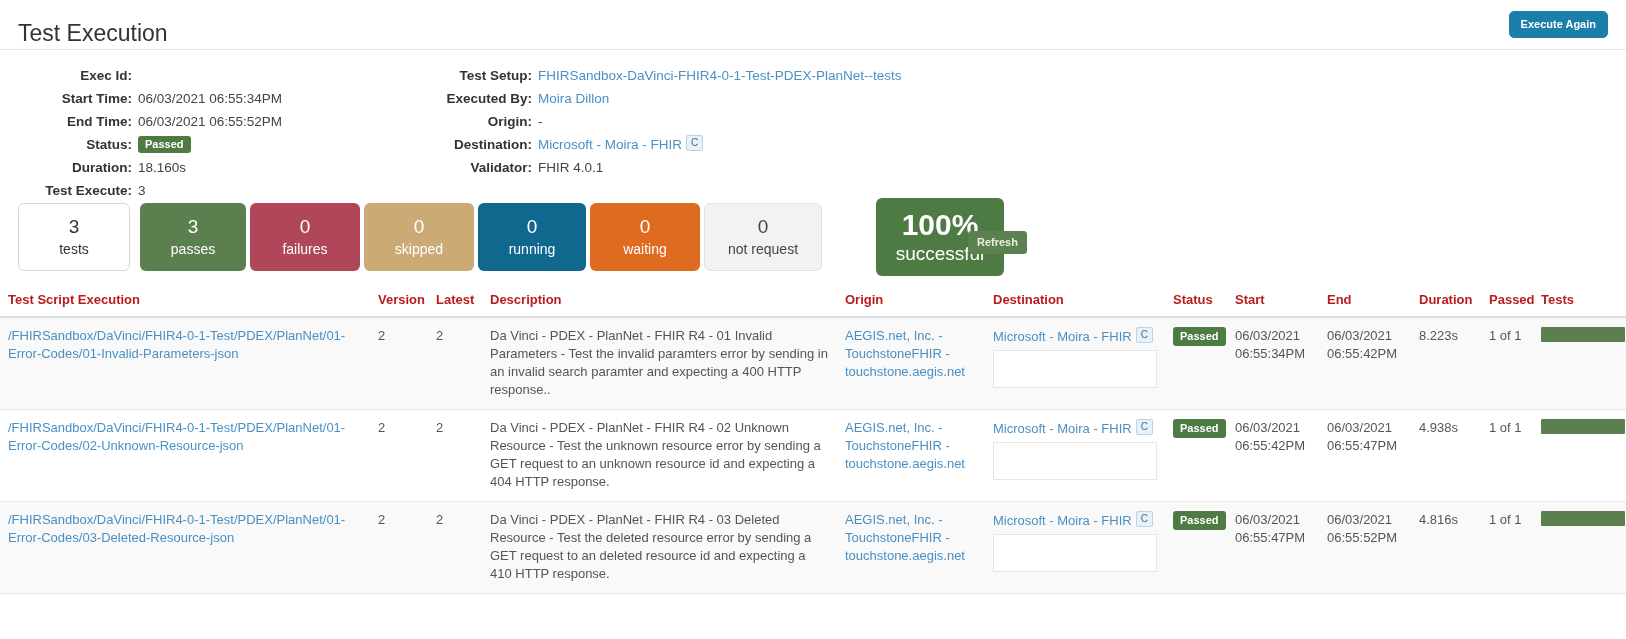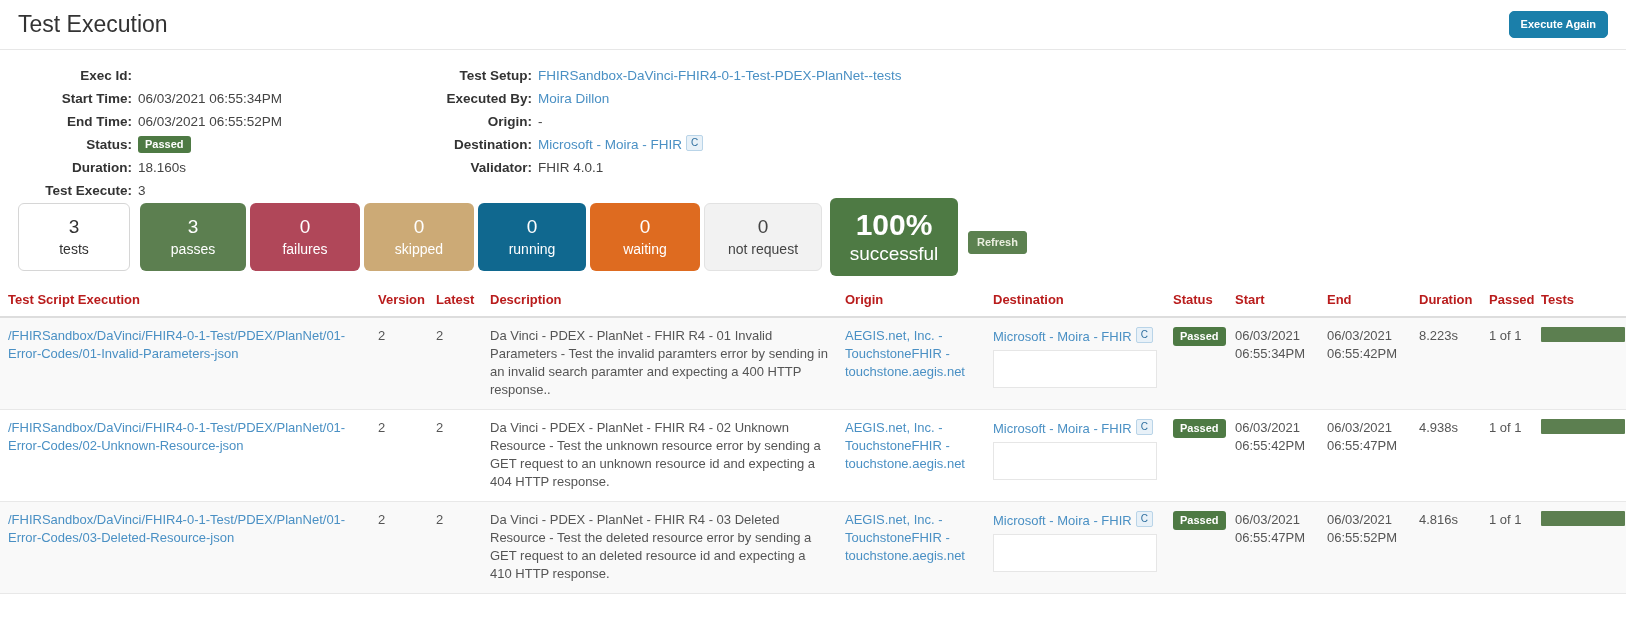--- a/index.html
+++ b/index.html
@@ -10,21 +10,21 @@
     font-family: "Liberation Sans", sans-serif;
     color: #333333;
     overflow: hidden;
   }
 
   
   .page-head {
     position: relative;
     height: 50px;
     border-bottom: 1px solid #e7e7e7;
-    padding: 0 18px;
+    padding: 9px 18px;
   }
   .page-title {
     font-size: 23px;
     font-weight: 400;
     color: #333;
     line-height: 48px;
     margin: 0;
   }
   .execute-again-btn {
     position: absolute;
@@ -315,21 +315,21 @@
       <div class="cap">running</div>
     </div>
     <div class="tile" style="left: 590px; width: 110px; background: rgb(222, 107, 32);">
       <div class="num">0</div>
       <div class="cap">waiting</div>
     </div>
     <div class="tile muted" style="left: 704px; width: 118px;">
       <div class="num">0</div>
       <div class="cap">not request</div>
     </div>
-    <div class="tile-pct" style="left: 830px; width: 128px; background: rgb(78, 122, 68);">
+    <div class="tile-pct" style="left: 876px; width: 128px; background: rgb(78, 122, 68);">
       <div class="num">100%</div>
       <div class="cap">successful</div>
     </div>
     <button class="refresh-btn" style="left: 968px; top: 33px;">Refresh</button>
   </div>
 
 <table class="tbl">
   <colgroup>
     <col class="col-name">
       <col class="col-ver">

